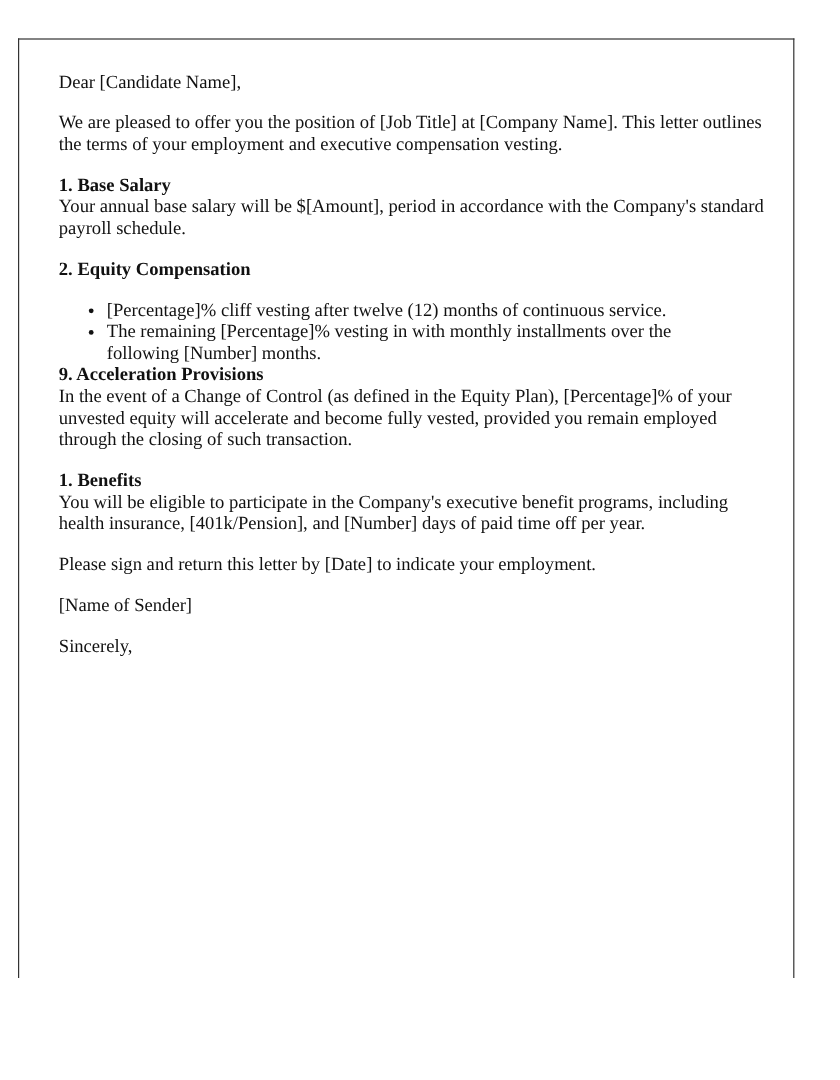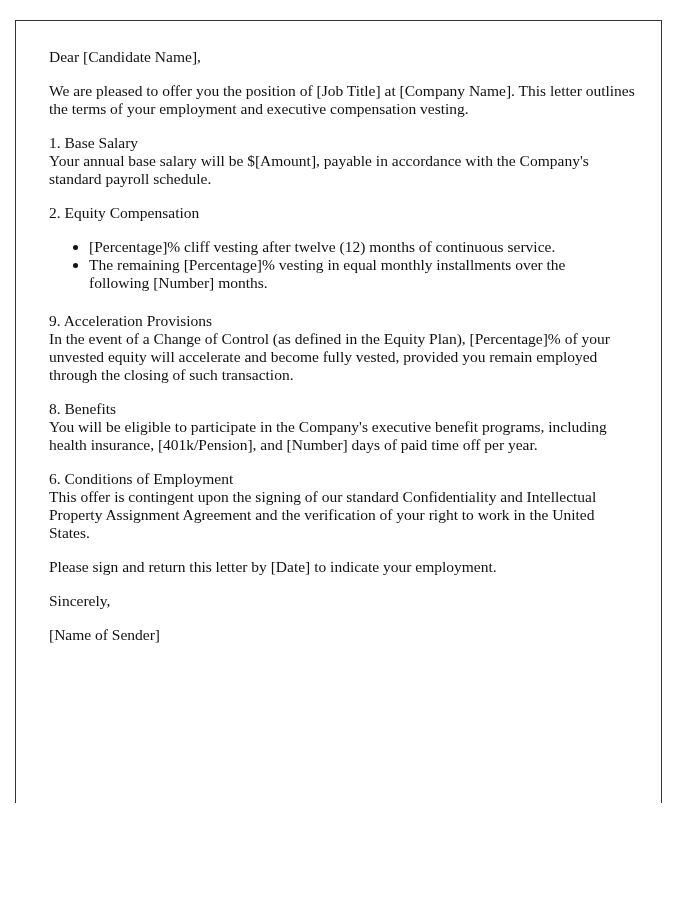--- a/index.html
+++ b/index.html
@@ -13,85 +13,81 @@
       position: relative;
       overflow: hidden;
       font-family: "Liberation Serif", "DejaVu Serif", serif;
       font-size: 15.5px;
       line-height: 18px;
       color: #111111;
     }
     .letter {
       position: absolute;
       left: 15px;
-      top: 20px;
+      top: 32px;
       width: 612px;
       height: 782px;
       border-left: 1px solid #333333;
       border-right: 1px solid #333333;
       border-top: 1px solid #333333;
       padding: 0 0 0 33px;
       overflow: hidden;
     }
     .letter p {
       margin: 0 0 16px 0;
     }
     .first {
       margin-top: 27px !important;
     }
     .section {
       margin: 0 0 16px 0;
     }
     .section-title {
-      font-weight: normal;
+      font-weight: bold;
       display: block;
     }
     .section-body {
       display: block;
     }
     ul.vesting {
-      margin: 0 0 20px 0;
+      margin: 0 0 0 0;
       padding-left: 40px;
     }
     ul.vesting li {
       margin: 0;
     }
   </style>
 </head>
 <body>
 
 <div class="letter">
   <p class="first">Dear [Candidate Name],</p>
   <p style="width:590px">We are pleased to offer you the position of [Job Title] at [Company Name]. This letter outlines the terms of your employment and executive compensation vesting.</p>
 
   <div class="section">
     <span class="section-title">1. Base Salary</span>
-    <span class="section-body" style="width:590px">Your annual base salary will be $[Amount], payable in accordance with the Company's standard payroll schedule.</span>
+    <span class="section-body" style="width:590px">Your annual base salary will be $[Amount], period in accordance with the Company's standard payroll schedule.</span>
   </div>
 
   <div class="section">
     <span class="section-title">2. Equity Compensation</span>
   </div>
   <ul class="vesting" style="width:510px">
     <li>[Percentage]% cliff vesting after twelve (12) months of continuous service.</li>
-    <li>The remaining [Percentage]% vesting in equal monthly installments over the following [Number] months.</li>
+    <li>The remaining [Percentage]% vesting in with monthly installments over the following [Number] months.</li>
   </ul>
 
   <div class="section">
     <span class="section-title">9. Acceleration Provisions</span>
     <span class="section-body" style="width:590px">In the event of a Change of Control (as defined in the Equity Plan), [Percentage]% of your unvested equity will accelerate and become fully vested, provided you remain employed through the closing of such transaction.</span>
   </div>
 
   <div class="section">
-    <span class="section-title">8. Benefits</span>
+    <span class="section-title">1. Benefits</span>
     <span class="section-body" style="width:590px">You will be eligible to participate in the Company's executive benefit programs, including health insurance, [401k/Pension], and [Number] days of paid time off per year.</span>
   </div>
 
 
-  <div class="section">
-    <span class="section-title">6. Conditions of Employment</span>
-    <span class="section-body" style="width:590px">This offer is contingent upon the signing of our standard Confidentiality and Intellectual Property Assignment Agreement and the verification of your right to work in the United States.</span>
-  </div>
 
   <p>Please sign and return this letter by [Date] to indicate your employment.</p>
+  <p>[Name of Sender]</p>
   <p>Sincerely,</p>
-  <p>[Name of Sender]</p>
 </div>
 
 </body></html>

